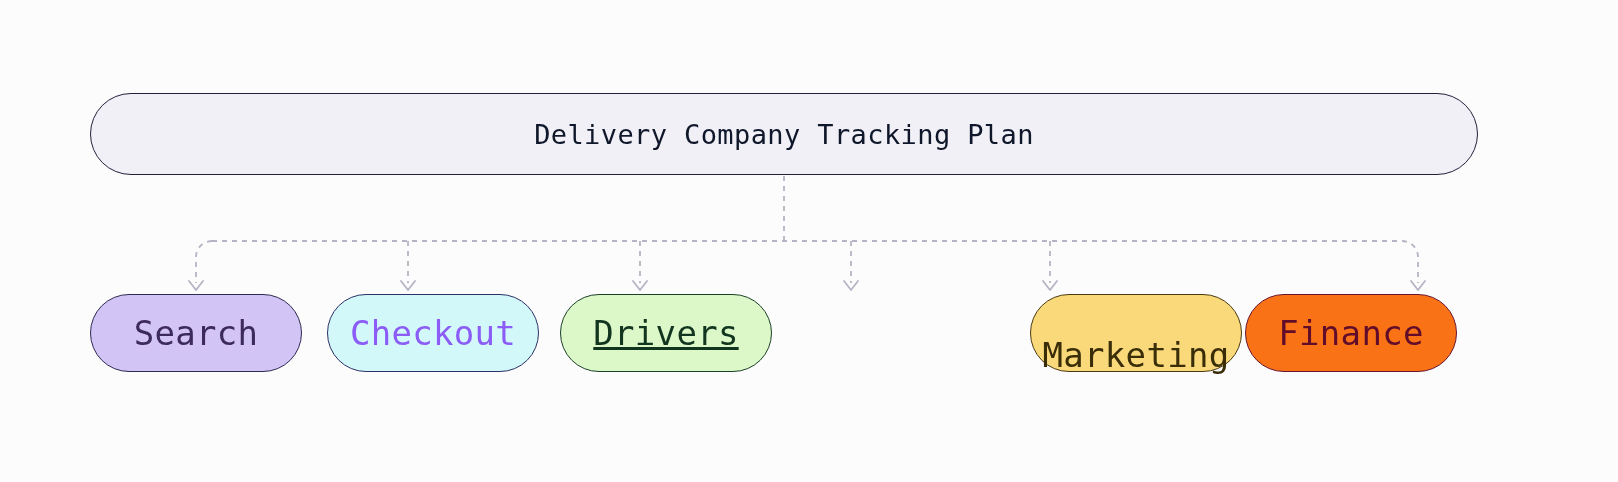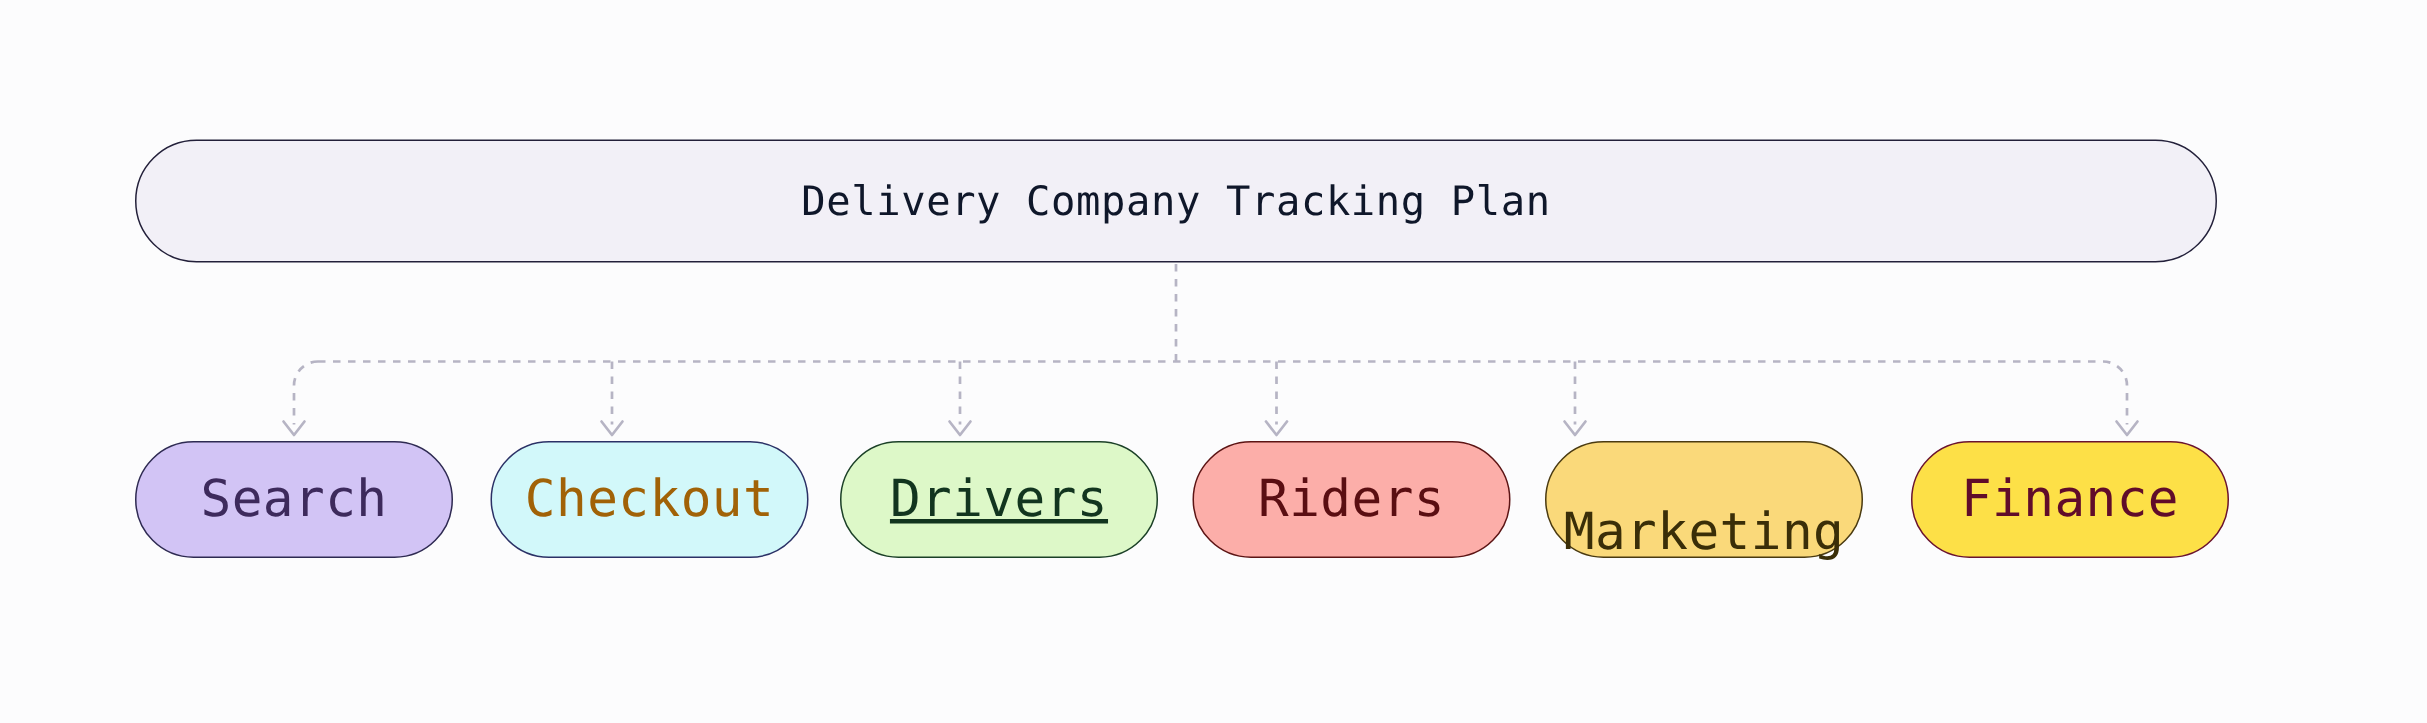--- a/index.html
+++ b/index.html
@@ -94,32 +94,29 @@
 
   <div class="root-node">
     <span class="root-label">Delivery Company Tracking Plan</span>
   </div>
 
   <div class="leaf-node" style="left:90px; width:212px; background:#D2C4F5; border-color:#2E2A52;">
     <span class="leaf-label" style="color:#3D2A5C;">Search</span>
   </div>
 
   <div class="leaf-node" style="left:327px; width:212px; background:#D2F8FA; border-color:#2B3166;">
-    <span class="leaf-label" style="color:#a16207;">Checkout</span>
+    <span class="leaf-label" style="color:#8b5cf6;">Checkout</span>
   </div>
 
   <div class="leaf-node" style="left:560px; width:212px; background:#DDF8C8; border-color:#1B4027;">
     <span class="leaf-label" style="color:#12351F;text-decoration:underline;">Drivers</span>
   </div>
 
-  <div class="leaf-node" style="left:795px; width:212px; background:#FCAEA9; border-color:#5C1414;">
-    <span class="leaf-label" style="color:#5A0E12;">Riders</span>
-  </div>
 
   <div class="leaf-node" style="left:1030px; width:212px; background:#FAD97A; border-color:#4A3A10;">
     <span class="leaf-label" style="color:#3A2E08;margin-top:44px;">Marketing</span>
   </div>
 
-  <div class="leaf-node" style="left:1274px; width:212px; background:#fde047; border-color:#6A132F;">
+  <div class="leaf-node" style="left:1245px; width:212px; background:#f97316; border-color:#6A132F;">
     <span class="leaf-label" style="color:#600C2A;">Finance</span>
   </div>
 
 </div>
 
 </body></html>

